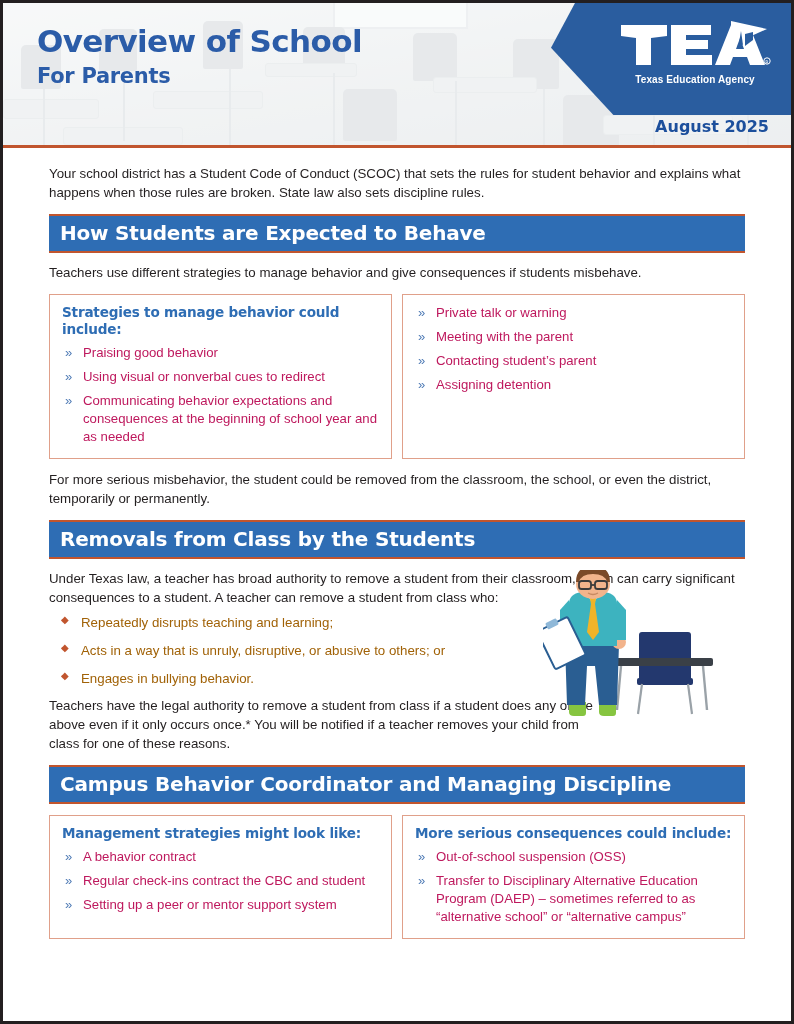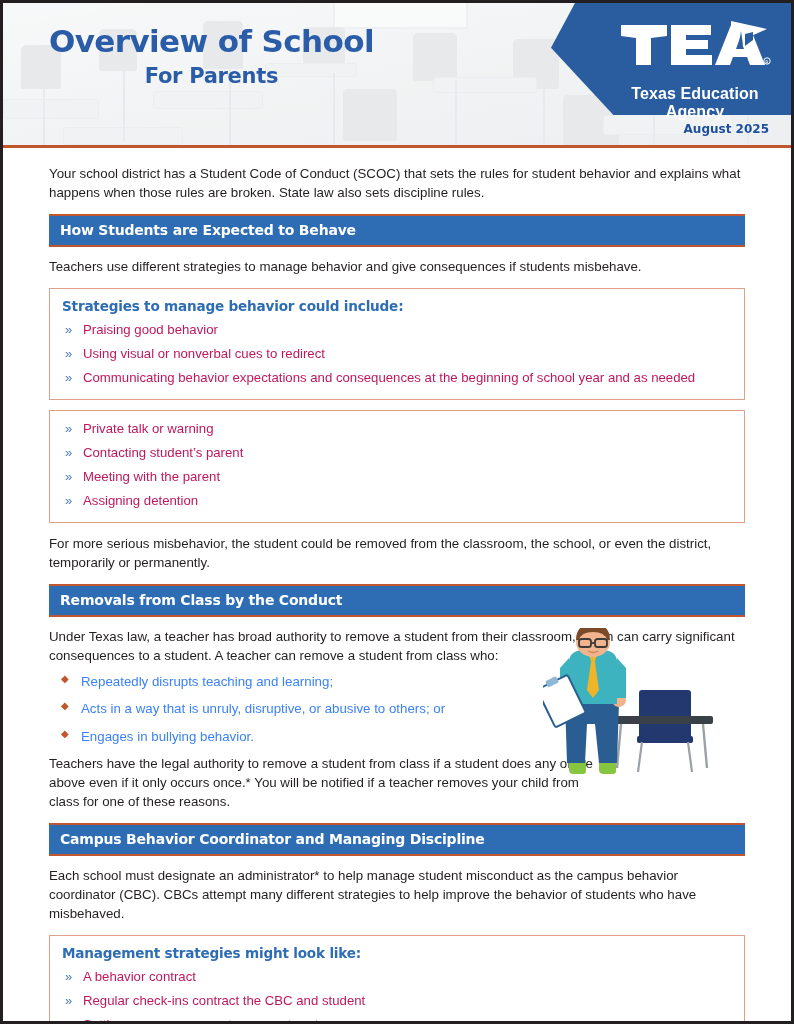--- a/index.html
+++ b/index.html
@@ -76,32 +76,31 @@
   .tea-logo {
     position: absolute;
     top: 16px; right: 16px;
     width: 160px;
     text-align: center;
     color: #ffffff;
   }
   .tea-mark { display: block; margin: 0 auto; }
   .tea-sub {
     display: block;
-    font-size: 16px;
+    font-size: 10px;
     font-weight: bold;
     letter-spacing: 0.1px;
-    margin-top: 12px;
+    margin-top: 1px;
     color: #ffffff;
   }
 
   .title-block {
     position: absolute;
-    left: 46px; top: 22px;
+    left: 34px; top: 22px;
     z-index: 4;
-    text-align: center;
   }
   .title-line {
     font-size: 31px;
     font-weight: 800;
     line-height: 1.08;
     color: #2b5ca8;
     letter-spacing: -0.6px;
     font-family: "DejaVu Sans", sans-serif;
   }
   .subtitle {
@@ -109,21 +108,21 @@
     font-size: 21px;
     font-weight: 600;
     color: #2b5ca8;
     font-family: "DejaVu Sans", sans-serif;
     letter-spacing: -0.3px;
   }
 
   .date-stamp {
     position: absolute;
     right: 22px; bottom: 12px;
-    font-size: 12px;
+    font-size: 16px;
     font-weight: bold;
     color: #1c4f9c;
     z-index: 4;
     font-family: "DejaVu Sans", sans-serif;
   }
 
   .header-rule {
     position: absolute;
     left: 0; right: 0; bottom: 0;
     height: 3px;
@@ -148,32 +147,31 @@
   
   .section-bar {
     background: #2e6db4;
     border-top: 2.5px solid #c1552e;
     border-bottom: 2.5px solid #c1552e;
     padding: 5px 11px 6px 11px;
     margin: 4px 0 11px 0;
   }
   .section-bar .bar-text {
     color: #ffffff;
-    font-size: 14px;
+    font-size: 20px;
     font-weight: 800;
     letter-spacing: -0.2px;
     font-family: "DejaVu Sans", sans-serif;
   }
 
   
   .cols {
     display: flex;
     gap: 10px;
     margin: 3px 0 12px 0;
-    flex-direction: column;
   }
   .box {
     flex: 1;
     border: 1.5px solid #e0a08a;
     padding: 9px 12px 12px 12px;
     background: #ffffff;
   }
   .box-title {
     color: #2e6db4;
     font-size: 13.6px;
@@ -201,21 +199,21 @@
     font-size: 13px;
   }
 
   
   ul.diamond { list-style: none; margin: 2px 0 9px 10px; }
   ul.diamond li {
     position: relative;
     padding-left: 22px;
     font-size: 13.3px;
     line-height: 1.4;
-    color: #3b82f6;
+    color: #a16207;
     margin-bottom: 9px;
   }
   ul.diamond li::before {
     content: "\25C6";
     position: absolute;
     left: 2px; top: -1px;
     color: #c1552e;
     font-size: 10px;
   }
 
@@ -315,31 +313,31 @@
         <div class="box-title">Strategies to manage behavior could include:</div>
         <ul class="chev">
           <li>Praising good behavior</li>
           <li>Using visual or nonverbal cues to redirect</li>
           <li>Communicating behavior expectations and consequences at the beginning of school year and as needed</li>
         </ul>
       </div>
       <div class="box">
         <ul class="chev">
           <li>Private talk or warning</li>
+          <li>Meeting with the parent</li>
           <li>Contacting student’s parent</li>
-          <li>Meeting with the parent</li>
           <li>Assigning detention</li>
         </ul>
       </div>
     </div>
 
     <p class="para">For more serious misbehavior, the student could be removed from the classroom, the school, or even the district, temporarily or permanently.</p>
 
     <div class="section-bar">
-      <span class="bar-text">Removals from Class by the Conduct</span>
+      <span class="bar-text">Removals from Class by the Students</span>
     </div>
 
     <div style="position:relative;">
       <p class="para tight">Under Texas law, a teacher has broad authority to remove a student from their classroom, which can carry significant consequences to a student. A teacher can remove a student from class who:</p>
 
       <ul class="diamond">
         <li>Repeatedly disrupts teaching and learning;</li>
         <li>Acts in a way that is unruly, disruptive, or abusive to others; or</li>
         <li>Engages in bullying behavior.</li>
       </ul>
@@ -394,21 +392,20 @@
           <rect x="0" y="52" width="34" height="42" rx="2" fill="#ffffff" stroke="#2a5e92" stroke-width="2"></rect>
           <rect x="11" y="48" width="12" height="7" rx="1.5" fill="#8fb8d8"></rect>
         </g>
       </svg>
     </div>
 
     <div class="section-bar">
       <span class="bar-text">Campus Behavior Coordinator and Managing Discipline</span>
     </div>
 
-    <p class="para">Each school must designate an administrator* to help manage student misconduct as the campus behavior coordinator (CBC). CBCs attempt many different strategies to help improve the behavior of students who have misbehaved.</p>
 
     <div class="cols">
       <div class="box">
         <div class="box-title">Management strategies might look like:</div>
         <ul class="chev">
           <li>A behavior contract</li>
           <li>Regular check-ins contract the CBC and student</li>
           <li>Setting up a peer or mentor support system</li>
 
         </ul>

